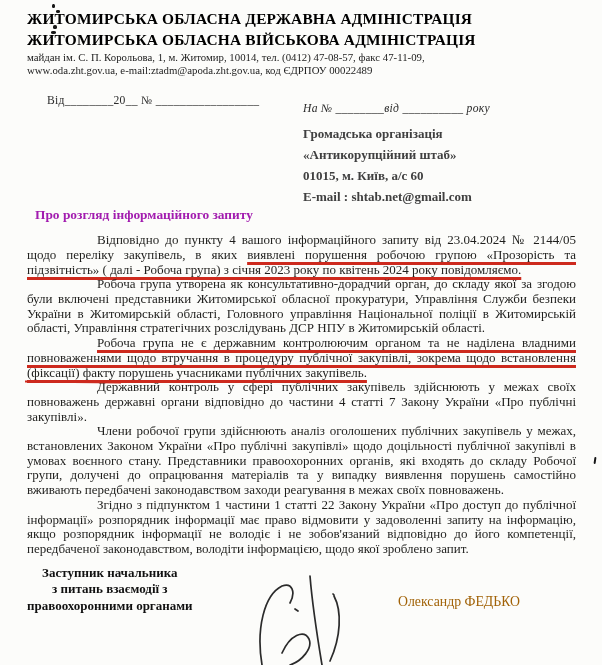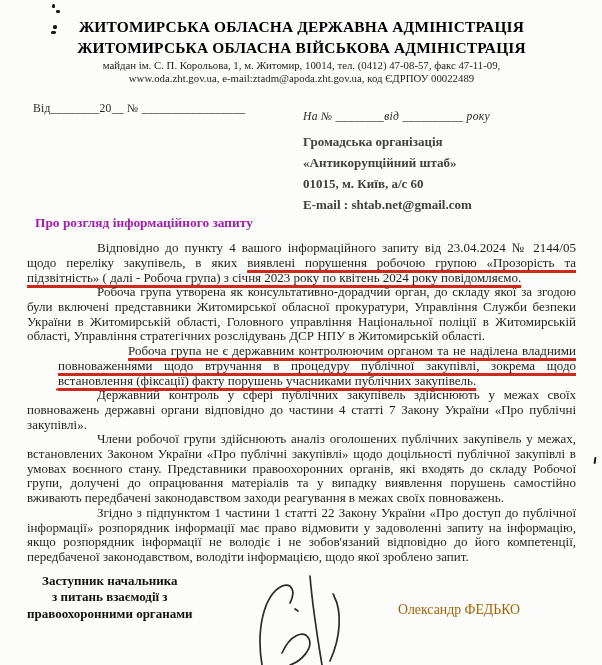--- a/index.html
+++ b/index.html
@@ -4,45 +4,45 @@
 <style>
   html,body { margin:0; padding:0; background:#e8e8e8; }
   .page {
     position:relative; width:602px; height:665px; margin:0 auto;
     background:#fcfcfa; overflow:hidden; color:#1e1e1c;
     font-family:"Liberation Serif", serif;
   }
   .content { position:absolute; left:27px; top:0; width:549px; }
 
   
-  .letterhead { text-align:center; padding-top:16px; color:#000; }
+  .letterhead { padding-top:8px; color:#000; }
   .org-line { font-weight:bold; font-size:15.4px; line-height:21.4px; letter-spacing:0.2px; }
   .addr-line { font-size:10.8px; line-height:13.2px; color:#222; }
 
   
   .refline { position:relative; margin-top:17px; height:15px; font-size:11.6px; color:#2a2a2a; }
-  .ref-left  { position:absolute; left:6px;  top:0; letter-spacing:0.3px;font-family:Liberation Serif, serif; }
+  .ref-left  { position:absolute; left:20px;  top:0; letter-spacing:0.3px;font-family:Liberation Serif, serif; }
   .ref-right { position:absolute; left:276px; top:8px; letter-spacing:0.3px;font-style:italic; }
 
   
   .recipient { margin-left:276px; margin-top:14px; font-weight:bold; font-size:13px; line-height:21px; color:#404040; }
 
   .subject { margin-left:8px; font-weight:bold; font-size:13.4px; color:#a21caf; }
 
   
   .body { margin-top:10px; text-align:justify; font-size:13px; line-height:14.7px; }
   .para { margin:0; text-indent:70px; }
   .red-underline {
     text-decoration:underline;
     text-decoration-color:#cd2a1e;
     text-decoration-thickness:2.6px;
     text-underline-offset:3px;
     text-decoration-skip-ink:none;
   }
-  .p3 { position:relative;margin-left:31px; }
+  .p3 { position:relative; }
   .p3::after { 
     content:""; position:absolute; left:-2px; bottom:-3px; width:96px; height:2.4px;
     background:#cd2a1e; transform:rotate(0.5deg);
   }
 
   
   .sig { margin-top:8px; display:flex; }
   .sig-title { font-weight:bold; font-size:13px; line-height:16.8px; color:#111;text-align:center; }
   .sig-name { font-weight:normal; font-size:13.8px; color:#a16207; margin-left:auto; margin-right:56px; align-self:flex-end; margin-bottom:5px; white-space:nowrap; }
   .sig-svg { position:absolute; left:238px; top:573px; pointer-events:none; }

